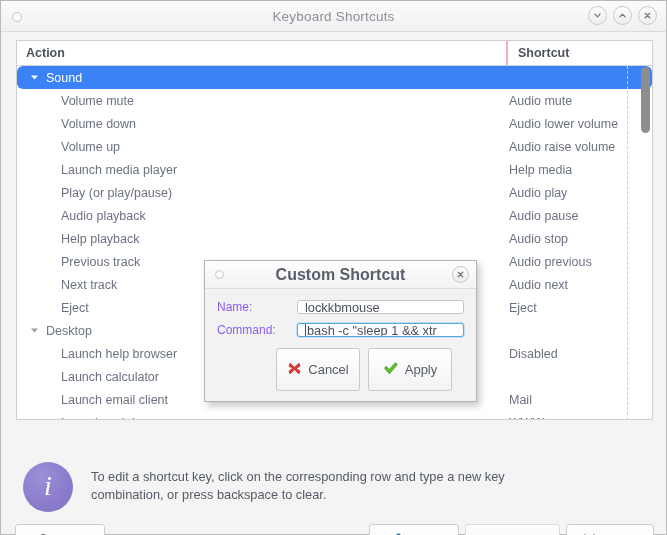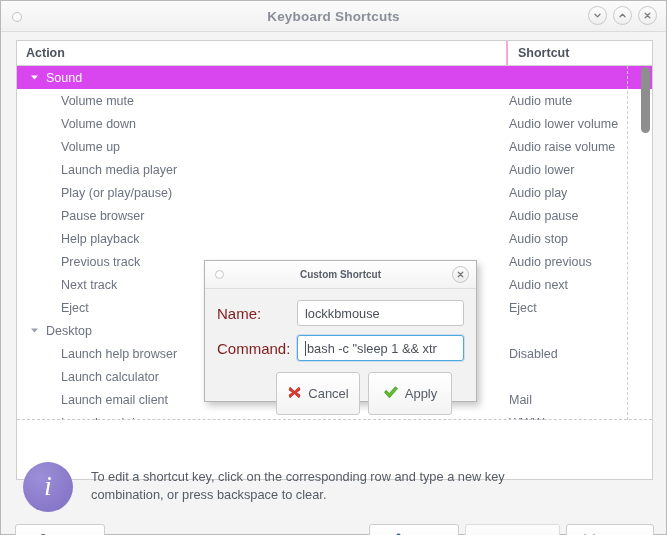--- a/index.html
+++ b/index.html
@@ -45,21 +45,21 @@
     width: 8px;
     height: 8px;
     border-radius: 50%;
     border: 1px solid #c4c4c4;
     background: #fafafa;
   }
   .tb-title {
     width: 100%;
     text-align: center;
     font-size: 13.5px;
-    font-weight: bold;
+    font-weight: normal;
     color: #8a8f99;
     letter-spacing: 0.2px;
   }
   .tb-buttons {
     position: absolute;
     right: 9px;
     top: 5px;
     display: flex;
     gap: 6px;
   }
@@ -84,21 +84,21 @@
     padding: 0;
     position: relative;
   }
 
   
   .listwrap {
     position: absolute;
     left: 15px;
     top: 8px;
     width: 637px;
-    height: 440px;
+    height: 380px;
     background: #ffffff;
     border: 1px solid #cfcfcf;
     box-sizing: border-box;
     overflow: hidden;
   }
   .list-header {
     height: 24px;
     display: flex;
     background: #ffffff;
     border-bottom: 1px solid #d2d2d2;
@@ -132,22 +132,23 @@
   }
   .row {
     height: 23px;
     display: flex;
     align-items: center;
     font-size: 12.5px;
     color: #6b7280;
     position: relative;
   }
   .row.selected {
-    background: #d946ef;
+    background: #3b82f6;
     color: #ffffff;
+    border-radius: 6px;
   }
   .cell-action {
     width: 481px;
     box-sizing: border-box;
     display: flex;
     align-items: center;
     height: 100%;
     padding-left: 9px;
   }
   .cell-shortcut {
@@ -300,21 +301,21 @@
   .dlg-appicon {
     position: absolute;
     left: 10px;
     width: 7px;
     height: 7px;
     border-radius: 50%;
     border: 1px solid #c8c8c8;
     background: #fbfbfb;
   }
   .dlg-title {
-    font-size: 10px;
+    font-size: 16px;
     font-weight: bold;
     color: #595f6a;
   }
   .dlg-close {
     position: absolute;
     right: 7px;
     width: 17px;
     height: 17px;
     border-radius: 50%;
     background: linear-gradient(to bottom,#fcfcfc,#ededed);
@@ -328,28 +329,28 @@
     flex: 1;
     padding: 11px 12px 0 12px;
     box-sizing: border-box;
   }
   .field-row {
     display: flex;
     align-items: center;
     margin-bottom: 9px;
   }
   .field-label {
-    font-size: 15px;
-    color: #7f1d1d;
+    font-size: 12px;
+    color: #8b5cf6;
     width: 80px;
     flex: 0 0 80px;
   }
   .field-input {
     flex: 1;
-    height: 26px;
+    height: 14px;
     border: 1px solid #c6c6c6;
     border-radius: 3px;
     background: #ffffff;
     box-sizing: border-box;
     display: flex;
     align-items: center;
     padding: 0 7px;
     font-size: 12.8px;
     color: #4a505a;
     overflow: hidden;
@@ -459,34 +460,34 @@
             </div>
             <div class="cell-shortcut">
               <span>Audio raise volume</span>
             </div>
           </div>
           <div class="row child">
             <div class="cell-action">
               <span>Launch media player</span>
             </div>
             <div class="cell-shortcut">
-              <span>Audio lower</span>
+              <span>Help media</span>
             </div>
           </div>
           <div class="row child">
             <div class="cell-action">
               <span>Play (or play/pause)</span>
             </div>
             <div class="cell-shortcut">
               <span>Audio play</span>
             </div>
           </div>
           <div class="row child">
             <div class="cell-action">
-              <span>Pause browser</span>
+              <span>Audio playback</span>
             </div>
             <div class="cell-shortcut">
               <span>Audio pause</span>
             </div>
           </div>
           <div class="row child">
             <div class="cell-action">
               <span>Help playback</span>
             </div>
             <div class="cell-shortcut">

